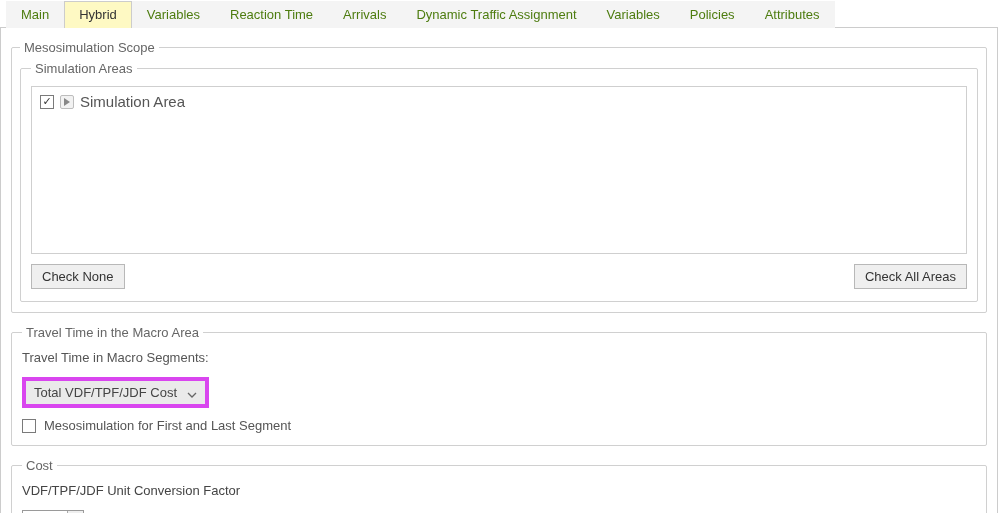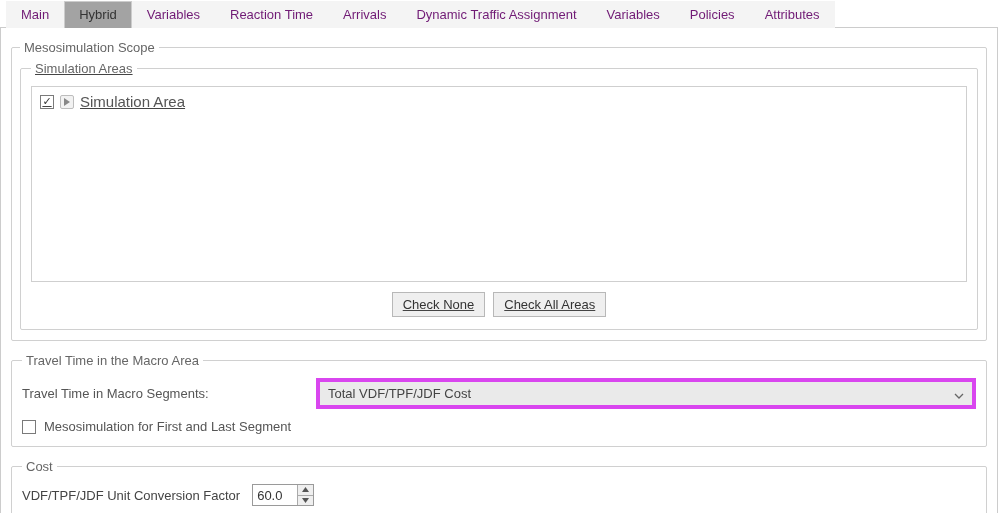--- a/index.html
+++ b/index.html
@@ -16,47 +16,47 @@
     align-items: flex-end;
     border-bottom: 1px solid #ccc;
     padding-left: 6px;
     background: #fff;
   }
   .tab {
     padding: 5px 14px 6px 14px;
     border: 1px solid transparent;
     border-bottom: none;
     background: #f4f4f4;
-    color: #701a75;
+    color: #4d7c0f;
     cursor: default;
     position: relative;
     top: 1px;
     font-size: 13px;
   }
   .tab.active {
-    background: #a3a3a3;
+    background: #fef9c3;
     border-color: #ccc;
     color: #333;
   }
   .page {
     border: 1px solid #ccc;
     border-top: none;
     padding: 12px 10px 14px 10px;
   }
   fieldset {
     border: 1px solid #d0d0d0;
     border-radius: 2px;
     margin: 0 0 12px 0;
     padding: 10px 10px 12px 10px;
   }
   fieldset.meso { padding: 6px 8px 10px 8px; }
   legend { padding: 0 4px; color: #666; font-size: 13px; }
   .areas-box {
     border: 1px solid #cfcfcf;
-    height: 196px;
+    height: 168px;
     padding: 6px 8px;
     background: #fff;
   }
   .area-row {
     display: flex;
     align-items: center;
     gap: 6px;
     font-size: 15px;
     color: #555;
   }
@@ -78,35 +78,36 @@
     border-radius: 2px;
     display: inline-flex;
     justify-content: center;
     align-items: center;
     background: #f2f2f2;
   }
   .play-icon svg { width: 8px; height: 8px; }
   .btnrow {
     display: flex;
     gap: 8px;
-    justify-content: center;
+    justify-content: space-between;
     margin-top: 10px;
   }
   .btn {
     border: 1px solid #b8b8b8;
     background: #efefef;
     padding: 4px 10px;
     font-size: 13px;
     color: #333;
   }
   .formrow {
     display: flex;
-    align-items: center;
+    align-items: flex-start;
     gap: 12px;
     margin-bottom: 10px;
+    flex-direction: column;
   }
   .formrow .label { width: 282px; color: #555; }
   .select {
     flex: 1;
     border: 4px solid #d946ef;
     background: #eaeaea;
     padding: 4px 28px 4px 8px;
     font-size: 13px;
     color: #444;
     position: relative;
@@ -168,21 +169,21 @@
     <div class="tab">Variables</div>
     <div class="tab">Policies</div>
     <div class="tab">Attributes</div>
   </div>
 
 <div class="page">
 
   <fieldset class="meso">
     <legend>Mesosimulation Scope</legend>
 
-    <fieldset style="margin:0;text-decoration:underline;">
+    <fieldset style="margin:0;">
       <legend>Simulation Areas</legend>
 
       <div class="areas-box" id="areas-box">
           <div class="area-row">
             <span class="cb checked"></span>
             <span class="play-icon">
               <svg viewBox="0 0 8 8">
                 <path d="M1 0 L7 4 L1 8 Z" fill="#888"></path>
               </svg>
             </span>

